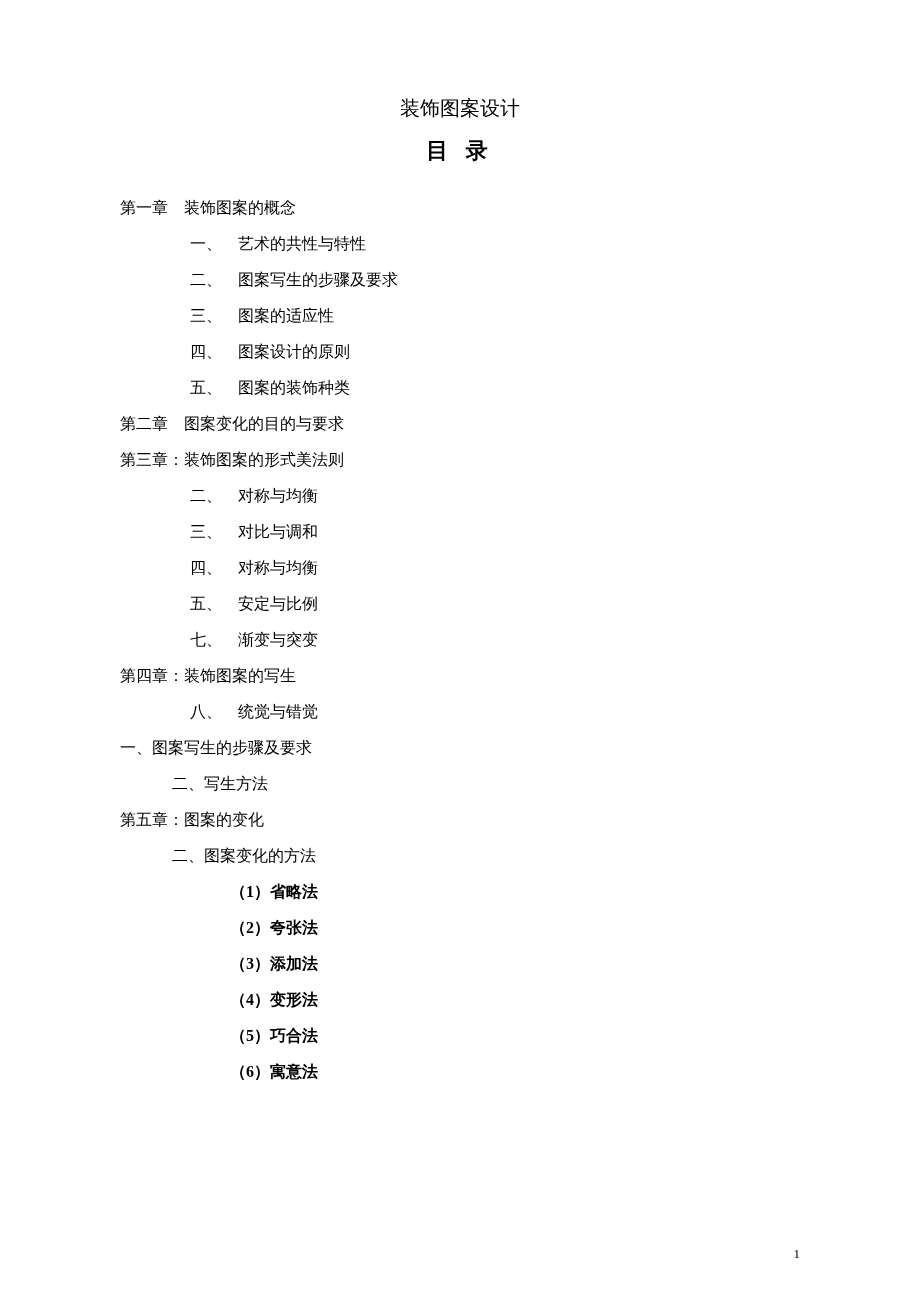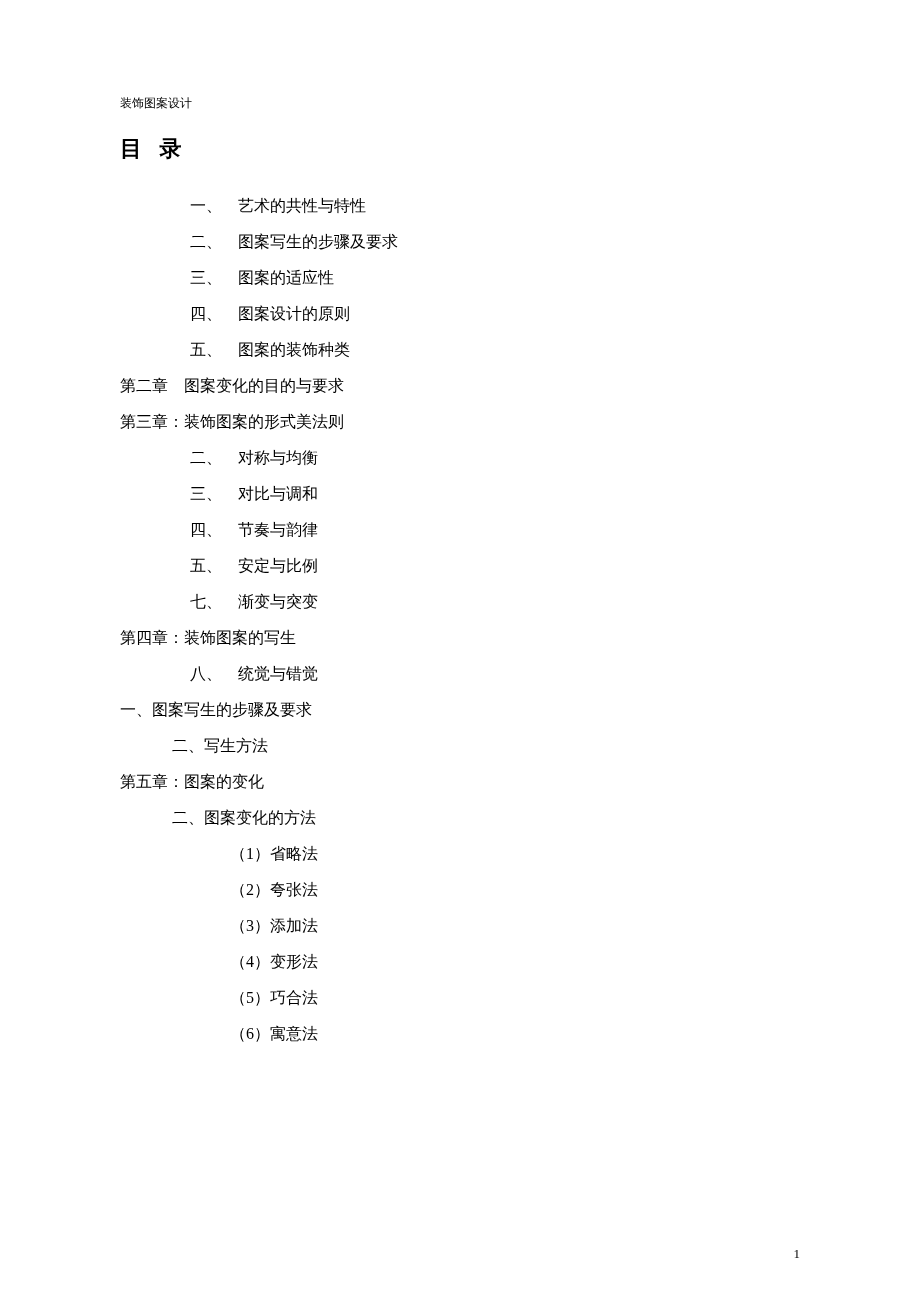--- a/index.html
+++ b/index.html
@@ -11,63 +11,65 @@
     font-size: 16px;
   }
   .page {
     width: 920px;
     min-height: 1302px;
     position: relative;
     box-sizing: border-box;
     padding: 95px 120px 60px 120px;
   }
   .doc-title {
-    font-size: 12px;
-    margin-bottom: 22px;
+    font-size: 20px;
+    margin-bottom: 14px;
+    text-align: center;
   }
   .toc-heading {
-    text-align: left;
+    text-align: center;
     font-weight: bold;
     font-size: 22px;
     letter-spacing: 6px;
     margin-bottom: 24px;
   }
   .line {
     font-size: 16px;
     line-height: 2.25;
     white-space: pre;
   }
   .indent-0 { padding-left: 0; }
   .indent-1 { padding-left: 70px; }
   .indent-1b { padding-left: 52px; }
-  .indent-2 { padding-left: 110px; }
+  .indent-2 { padding-left: 110px; font-weight: bold; }
   .page-num {
     position: absolute;
     bottom: 40px;
     right: 120px;
     font-size: 13px;
   }
 </style>
 </head>
 <body>
 
 <div class="page">
   <div class="doc-title">装饰图案设计</div>
   <div class="toc-heading">目 录</div>
   <div id="toc-body">
+      <div class="line indent-0">第一章    装饰图案的概念</div>
       <div class="line indent-1">一、    艺术的共性与特性</div>
       <div class="line indent-1">二、    图案写生的步骤及要求</div>
       <div class="line indent-1">三、    图案的适应性</div>
       <div class="line indent-1">四、    图案设计的原则</div>
       <div class="line indent-1">五、    图案的装饰种类</div>
       <div class="line indent-0">第二章    图案变化的目的与要求</div>
       <div class="line indent-0">第三章：装饰图案的形式美法则</div>
       <div class="line indent-1">二、    对称与均衡</div>
       <div class="line indent-1">三、    对比与调和</div>
-      <div class="line indent-1">四、    节奏与韵律</div>
+      <div class="line indent-1">四、    对称与均衡</div>
       <div class="line indent-1">五、    安定与比例</div>
       <div class="line indent-1">七、    渐变与突变</div>
       <div class="line indent-0">第四章：装饰图案的写生</div>
       <div class="line indent-1">八、    统觉与错觉</div>
       <div class="line indent-0">一、图案写生的步骤及要求</div>
       <div class="line indent-1b">二、写生方法</div>
       <div class="line indent-0">第五章：图案的变化</div>
       <div class="line indent-1b">二、图案变化的方法</div>
       <div class="line indent-2">（1）省略法</div>
       <div class="line indent-2">（2）夸张法</div>

